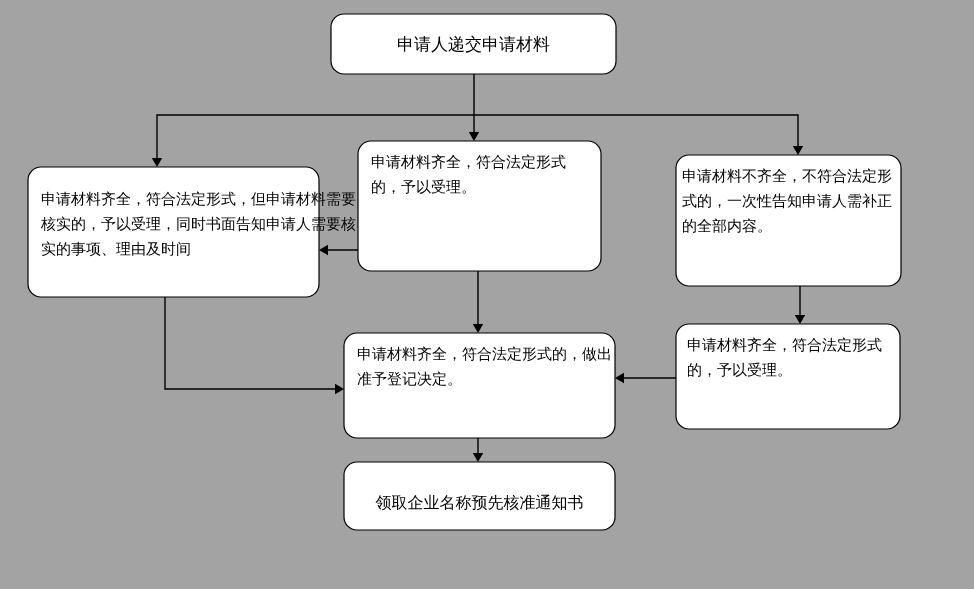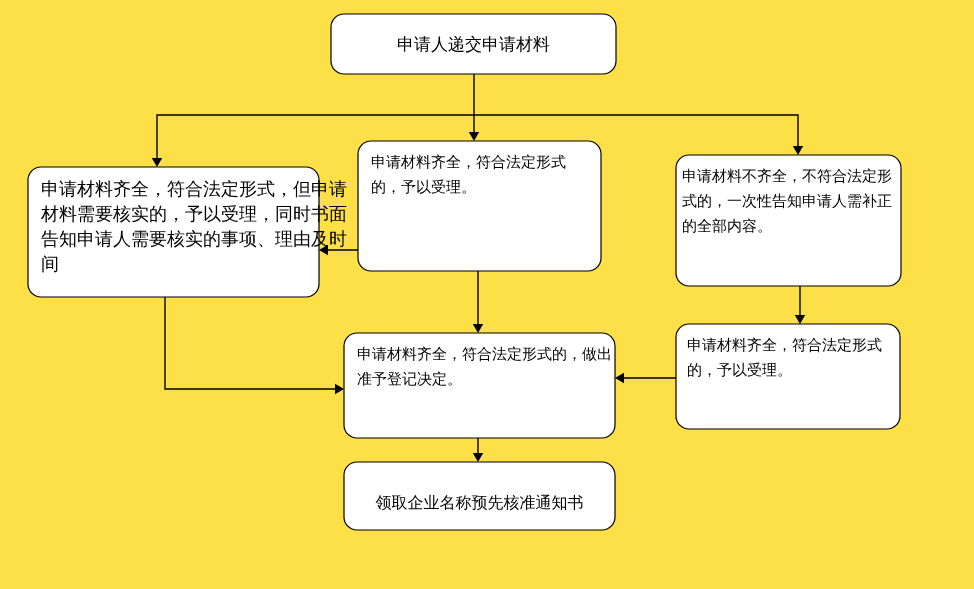--- a/index.html
+++ b/index.html
@@ -11,21 +11,21 @@
   body {
     width: 974px;
     height: 589px;
     font-family: "DejaVu Sans", "Liberation Sans", sans-serif;
     overflow: hidden;
   }
   #flowchart-root {
     position: relative;
     width: 974px;
     height: 589px;
-    background: #fde047;
+    background: #a3a3a3;
   }
   svg.flow-svg {
     position: absolute;
     top: 0;
     left: 0;
     width: 974px;
     height: 589px;
     display: block;
   }
   .node-rect {
@@ -93,20 +93,20 @@
         <rect class="node-rect" x="28" y="167" width="291" height="130" rx="13" ry="13"></rect>
         <rect class="node-rect" x="358" y="141" width="243" height="130" rx="13" ry="13"></rect>
         <rect class="node-rect" x="676" y="155" width="225" height="131" rx="13" ry="13"></rect>
         <rect class="node-rect" x="344" y="333" width="271" height="105" rx="13" ry="13"></rect>
         <rect class="node-rect" x="676" y="324" width="224" height="105" rx="13" ry="13"></rect>
         <rect class="node-rect" x="344" y="462" width="271" height="68" rx="13" ry="13"></rect>
       </g>
   </svg>
   <div id="labels-layer">
       <div class="node-label center" style="left: 331px; top: 14px; width: 285px; height: 60px; padding: 8px 10px; font-size: 17px;">申请人递交申请材料</div>
-      <div class="node-label topleft" style="left: 28px; top: 167px; width: 349px; height: 130px; padding: 9px 13px; font-size: 18px;">申请材料齐全，符合法定形式，但申请材料需要核实的，予以受理，同时书面告知申请人需要核实的事项、理由及时间</div>
+      <div class="node-label topleft" style="left: 28px; top: 167px; width: 349px; height: 130px; padding: 20px 13px; font-size: 15px;">申请材料齐全，符合法定形式，但申请材料需要核实的，予以受理，同时书面告知申请人需要核实的事项、理由及时间</div>
       <div class="node-label topleft" style="left: 358px; top: 141px; width: 243px; height: 130px; padding: 9px 13px; font-size: 15px;">申请材料齐全，符合法定形式的，予以受理。</div>
       <div class="node-label topleft" style="left: 676px; top: 155px; width: 225px; height: 131px; padding: 9px 6px; font-size: 15px; border-radius: 16px;">申请材料不齐全，不符合法定形式的，一次性告知申请人需补正的全部内容。</div>
       <div class="node-label topleft" style="left: 344px; top: 333px; width: 289px; height: 105px; padding: 9px 13px; font-size: 15px;">申请材料齐全，符合法定形式的，做出准予登记决定。</div>
       <div class="node-label topleft" style="left: 676px; top: 324px; width: 224px; height: 105px; padding: 9px 11px; font-size: 15px;">申请材料齐全，符合法定形式的，予以受理。</div>
       <div class="node-label center" style="left: 344px; top: 462px; width: 271px; height: 80px; padding: 8px 10px; font-size: 16px;">领取企业名称预先核准通知书</div>
     </div>
 </div>
 
 </body></html>

